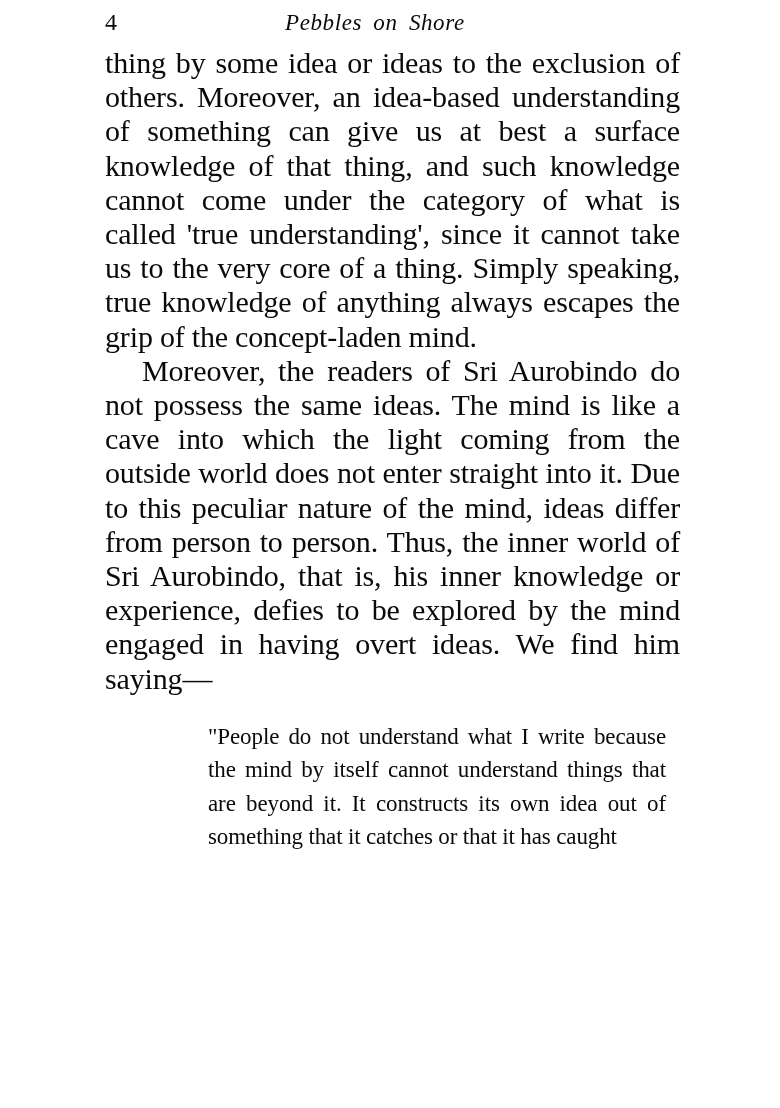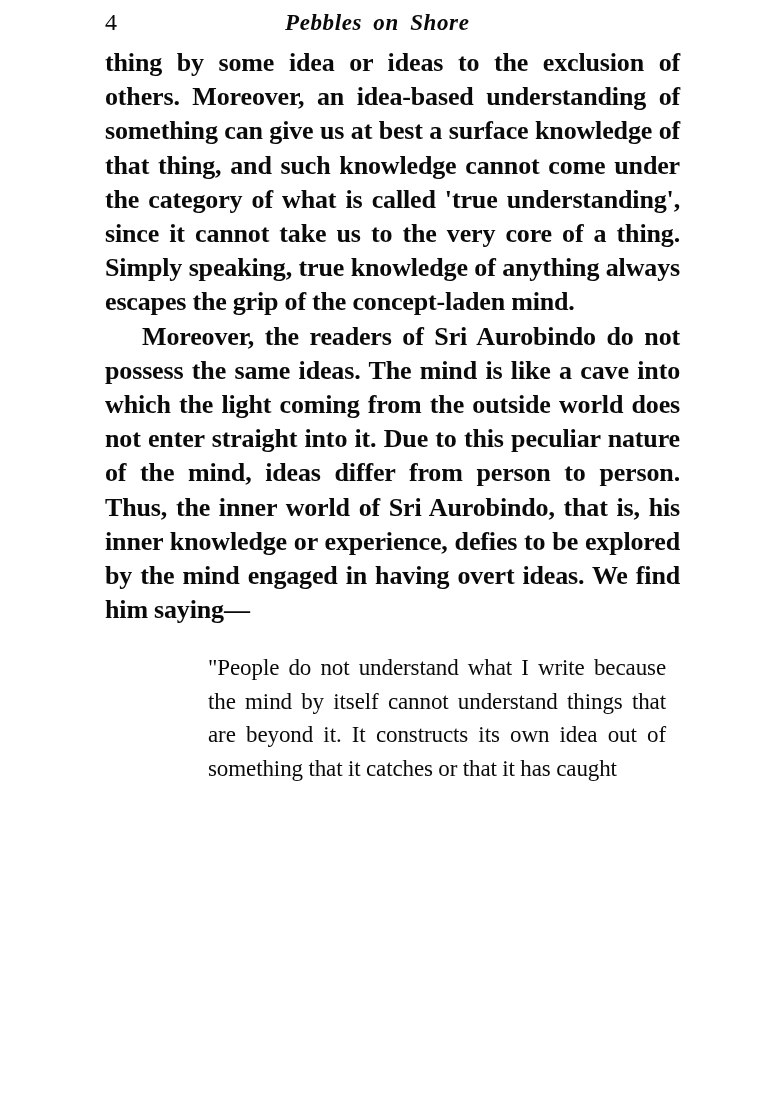--- a/index.html
+++ b/index.html
@@ -39,44 +39,43 @@
     line-height: 28px;
     font-family: "Liberation Serif", "DejaVu Serif", serif;
     letter-spacing: 0;
     width: 180px;
     flex: 0 0 180px;
   }
   .head-title {
     font-size: 23px;
     line-height: 28px;
     font-style: italic;
-    font-weight: 700;
+    font-weight: 400;
     letter-spacing: 0.6px;
     word-spacing: 5px;
     white-space: nowrap;
   }
 
   
   .textblock {
     position: absolute;
     left: 105px;
     top: 46px;
     width: 575px;
   }
 
   p.para {
     margin: 0;
-    font-size: 26px;
+    font-size: 30px;
     line-height: 34.2px;
     text-align: justify;
     text-justify: inter-word;
     letter-spacing: -0.15px;
     word-spacing: -0.2px;
     hyphens: none;
-    font-weight: bold;
   }
   p.para + p.para {
   }
   p.indent {
     text-indent: 37px;
   }
 
   
   .quote {
     margin: 24px 0 0 0;

